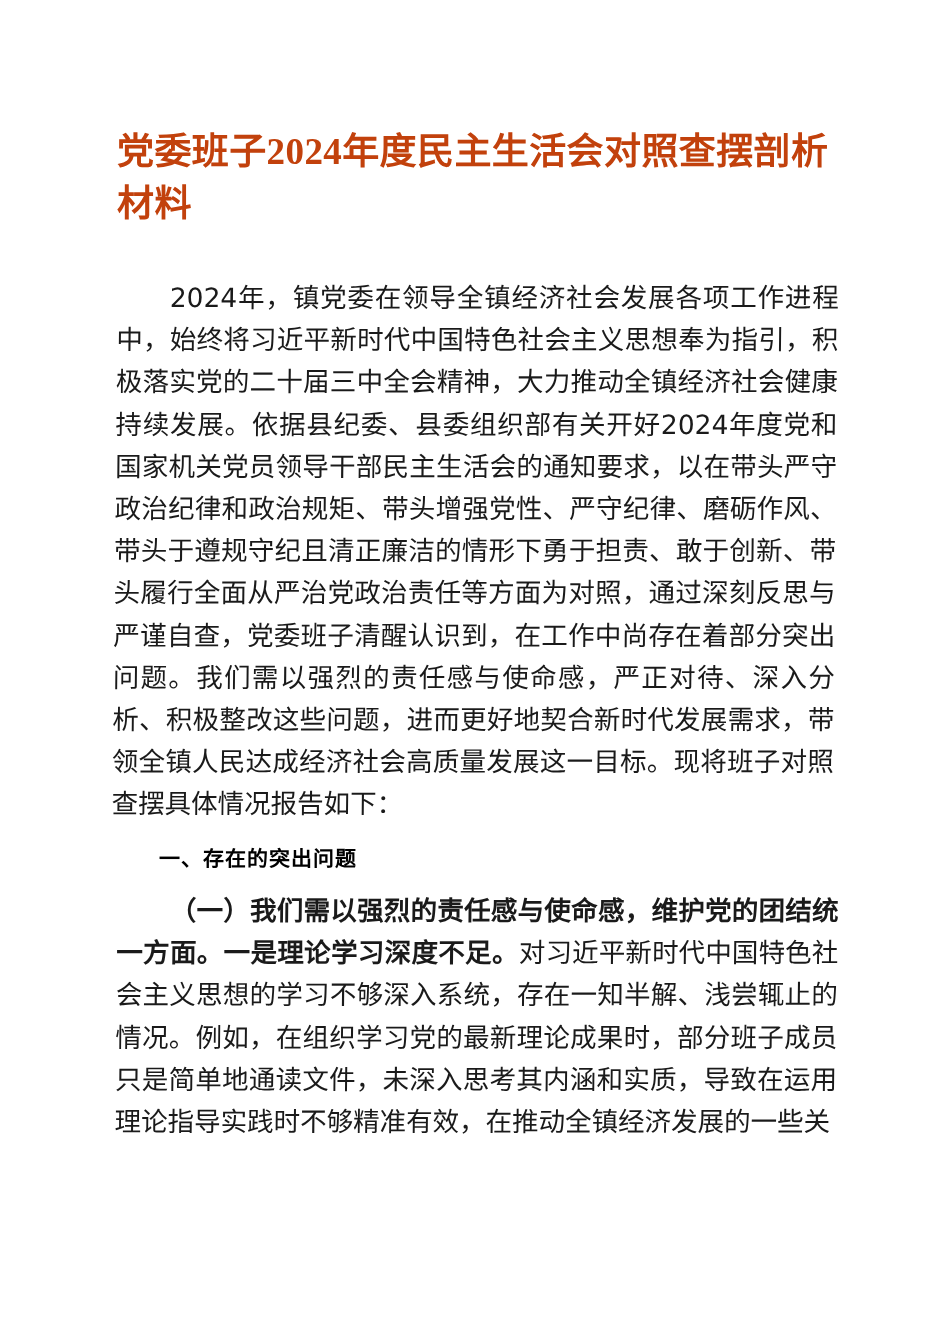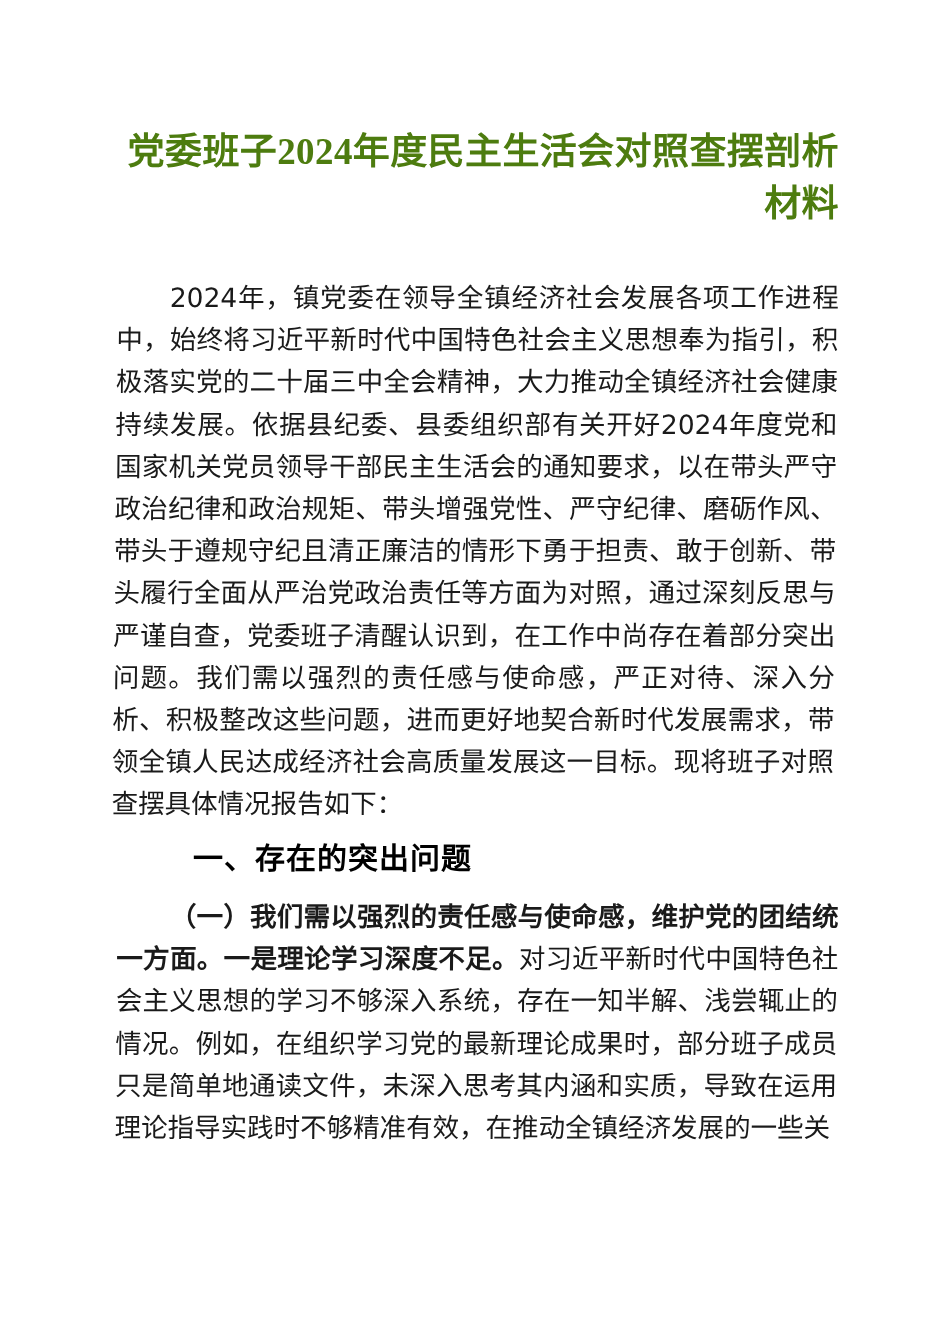--- a/index.html
+++ b/index.html
@@ -34,22 +34,22 @@
 
   
   .doc-title {
     margin: 0;
     padding: 0;
     font-family: "Liberation Serif", "DejaVu Serif", serif;
     font-weight: 700;
     font-size: 37px;
     line-height: 52px;
     letter-spacing: 0.4px;
-    text-align: right;
-    color: #4d7c0f;
+    text-align: left;
+    color: #c2410c;
     padding-top: 126px;
     word-break: break-all;
   }
 
   
   .para {
     margin: 0;
     padding: 0;
     font-family: "DejaVu Sans", "Liberation Sans", sans-serif;
     font-size: 26.5px;
@@ -64,25 +64,25 @@
     transform: skewX(-0.6deg);
     transform-origin: left top;
   }
 
   .para.first-body {
     margin-top: 47px;
   }
 
   
   .section-heading {
-    margin: 16px;
+    margin: 0;
     padding: 0;
     font-family: "Liberation Sans", "DejaVu Sans", sans-serif;
     font-weight: 700;
-    font-size: 30px;
+    font-size: 21px;
     line-height: 42.2px;
     text-indent: 2em;
     color: #000000;
     letter-spacing: 1px;
     margin-top: 12px;
   }
 
   .para.sub-para {
     margin-top: 10px;
   }

